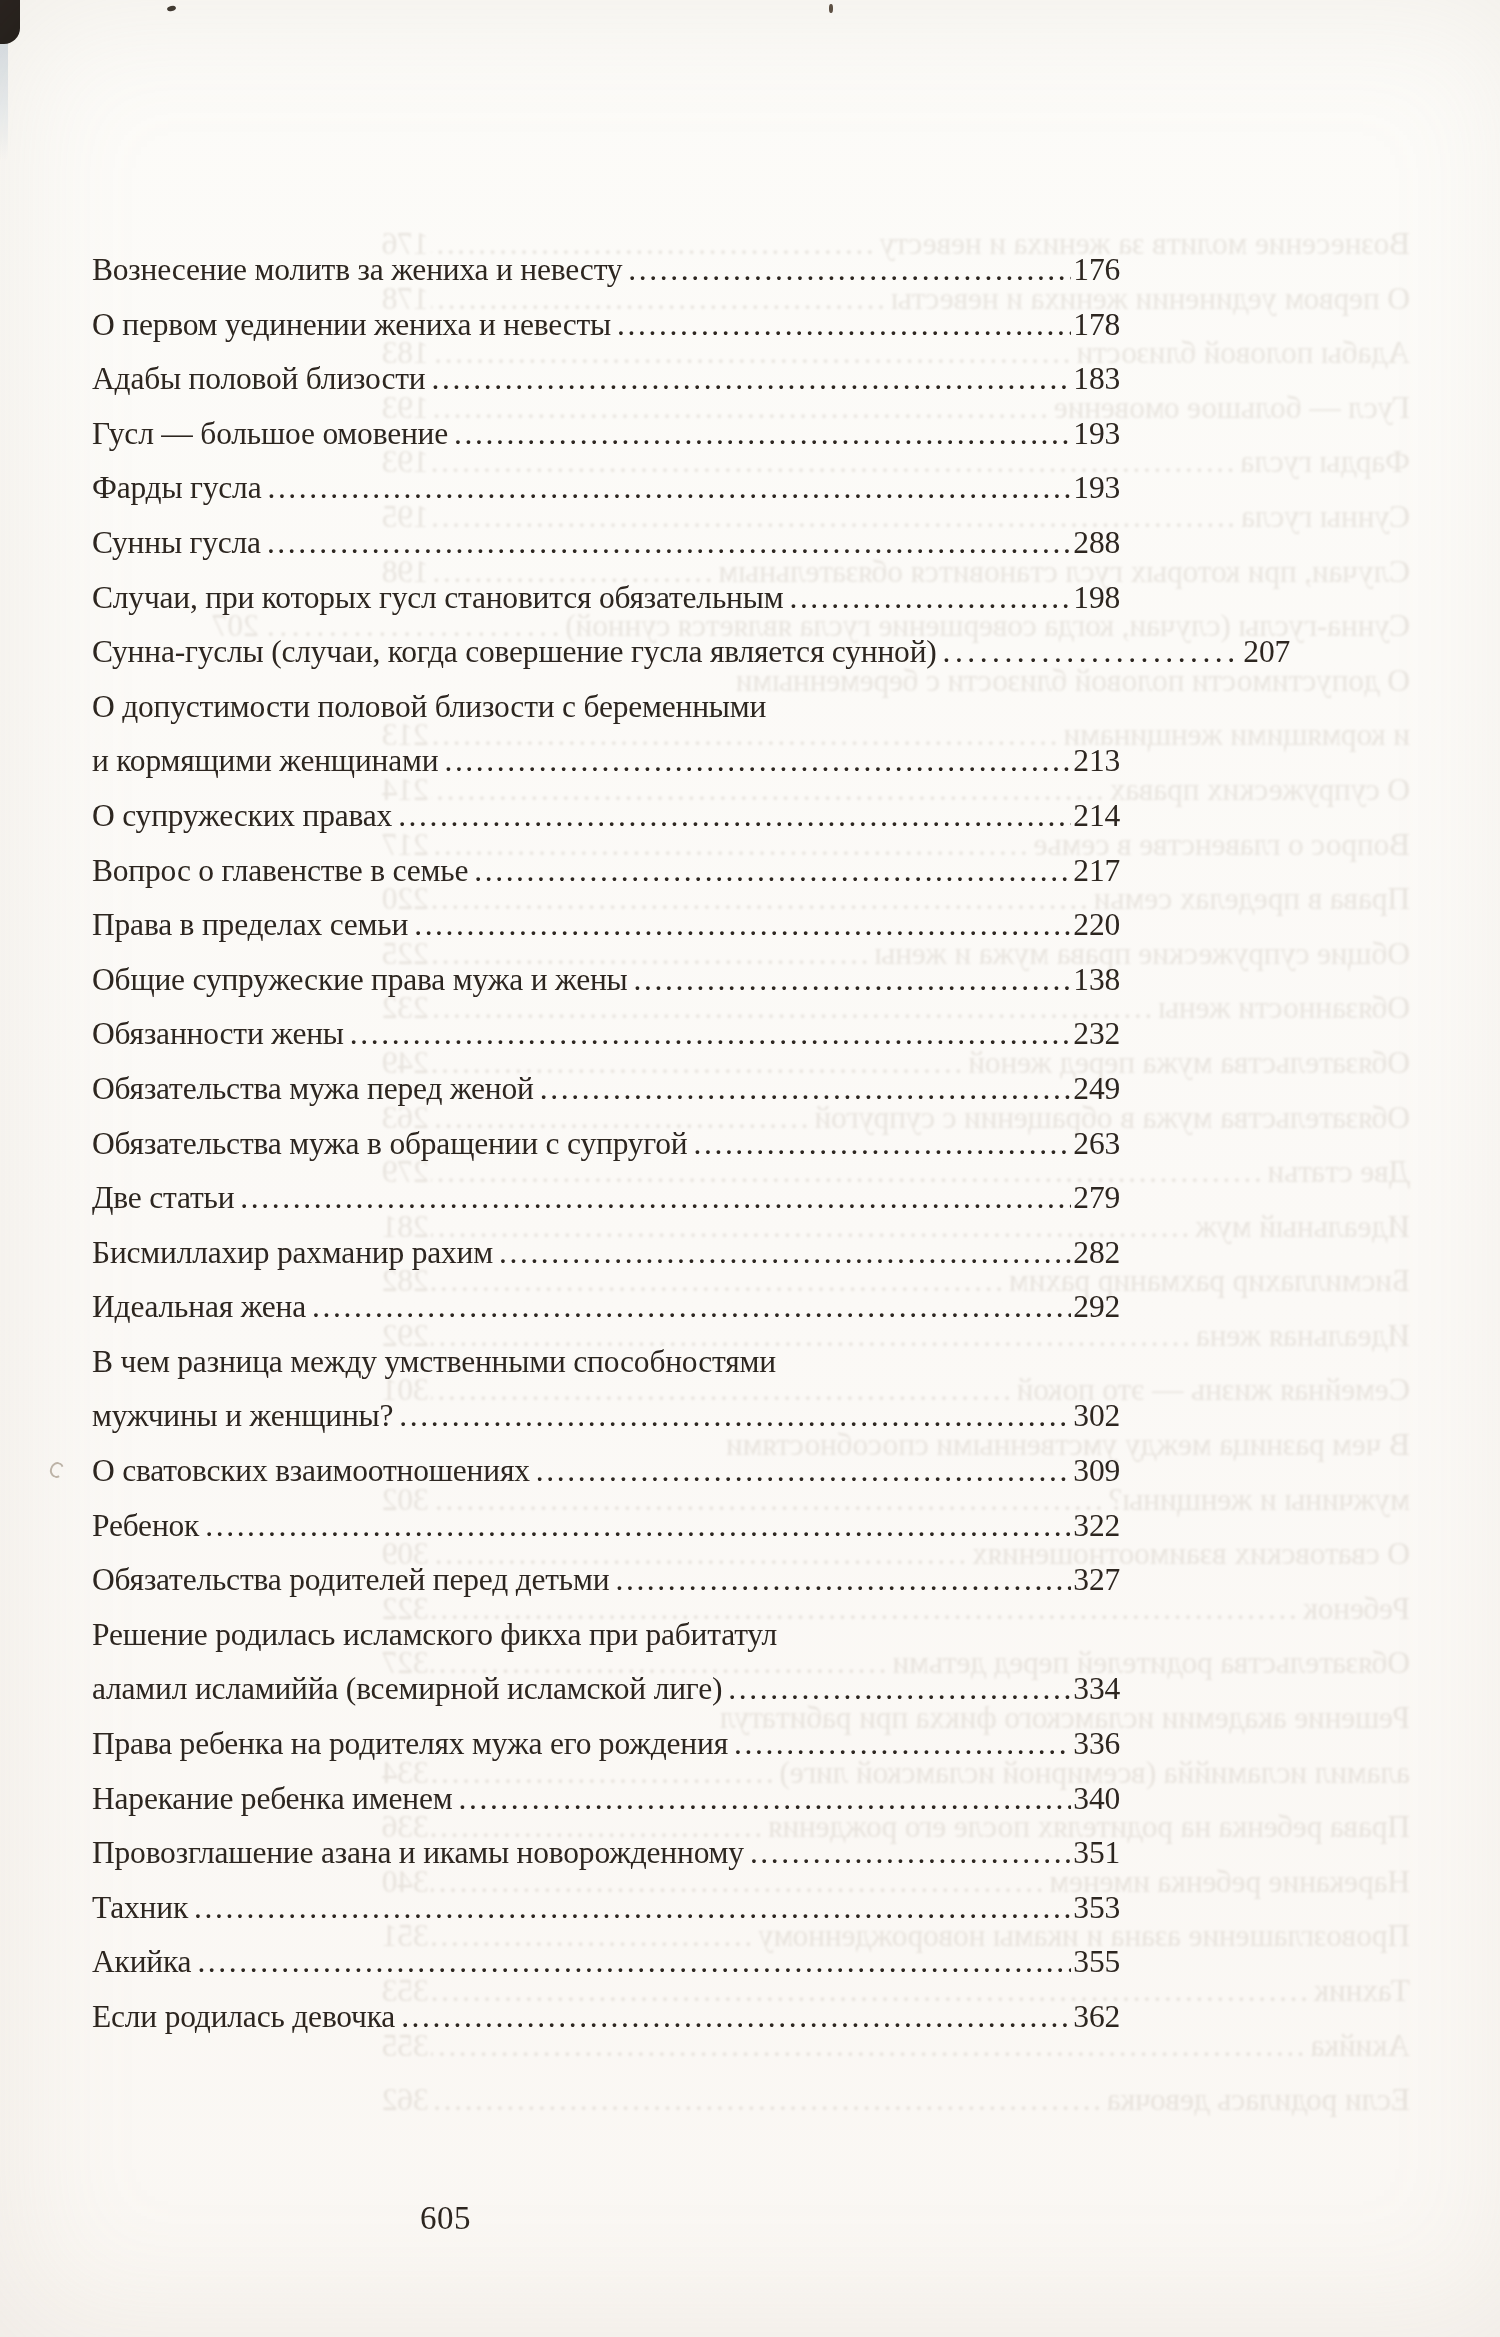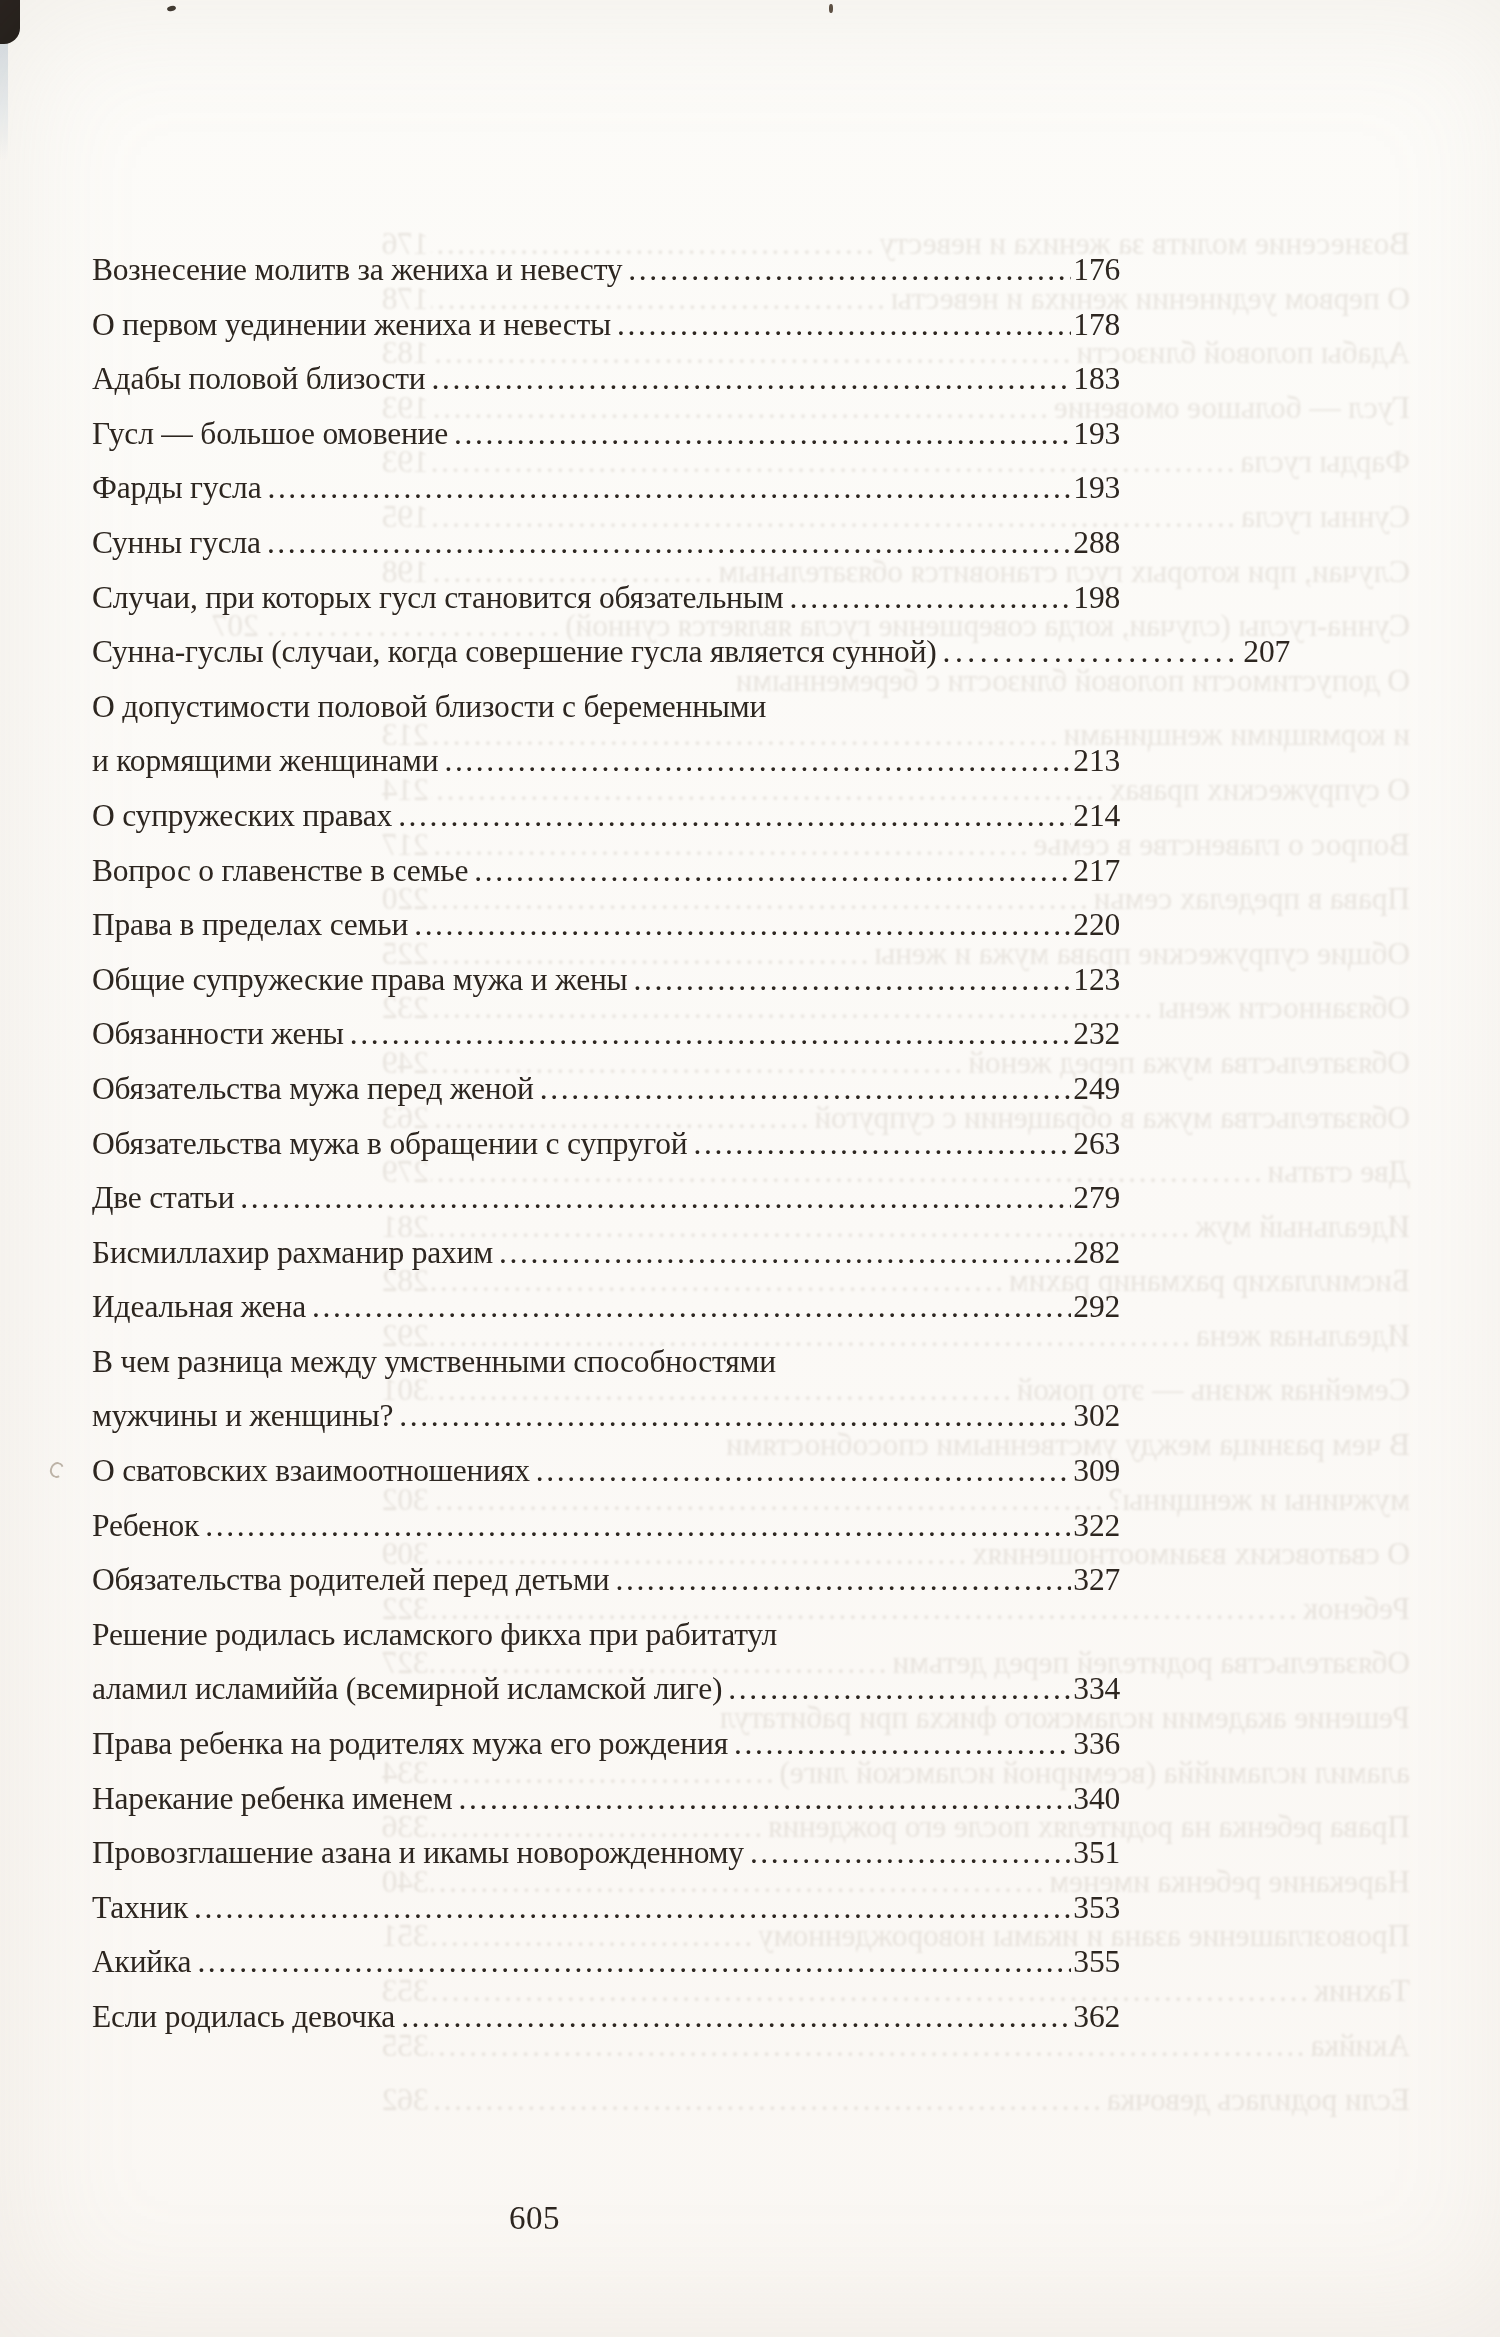--- a/index.html
+++ b/index.html
@@ -65,21 +65,21 @@
     filter: blur(1.1px);
     pointer-events: none;
   }
 
   
   .folio {
     position: absolute;
     top: 2200px;
     left: 420px;
     width: 140px;
-    text-align: right;
+    text-align: left;
     font-size: 33px;
     letter-spacing: 0.5px;
   }
 
   
   .edge-tint {
     position: absolute;
     top: 0; left: 0;
     width: 8px; height: 160px;
     background: linear-gradient(180deg, #ccd6df, #eef1f2 75%, rgba(238,241,242,0));
@@ -348,21 +348,21 @@
         <span class="toc-page">217</span>
       </div>
       <div class="toc-line">
         <span class="toc-title">Права в пределах семьи</span>
         <span class="toc-dots"></span>
         <span class="toc-page">220</span>
       </div>
       <div class="toc-line">
         <span class="toc-title">Общие супружеские права мужа и жены</span>
         <span class="toc-dots"></span>
-        <span class="toc-page">123</span>
+        <span class="toc-page">138</span>
       </div>
       <div class="toc-line">
         <span class="toc-title">Обязанности жены</span>
         <span class="toc-dots"></span>
         <span class="toc-page">232</span>
       </div>
       <div class="toc-line">
         <span class="toc-title">Обязательства мужа перед женой</span>
         <span class="toc-dots"></span>
         <span class="toc-page">249</span>

